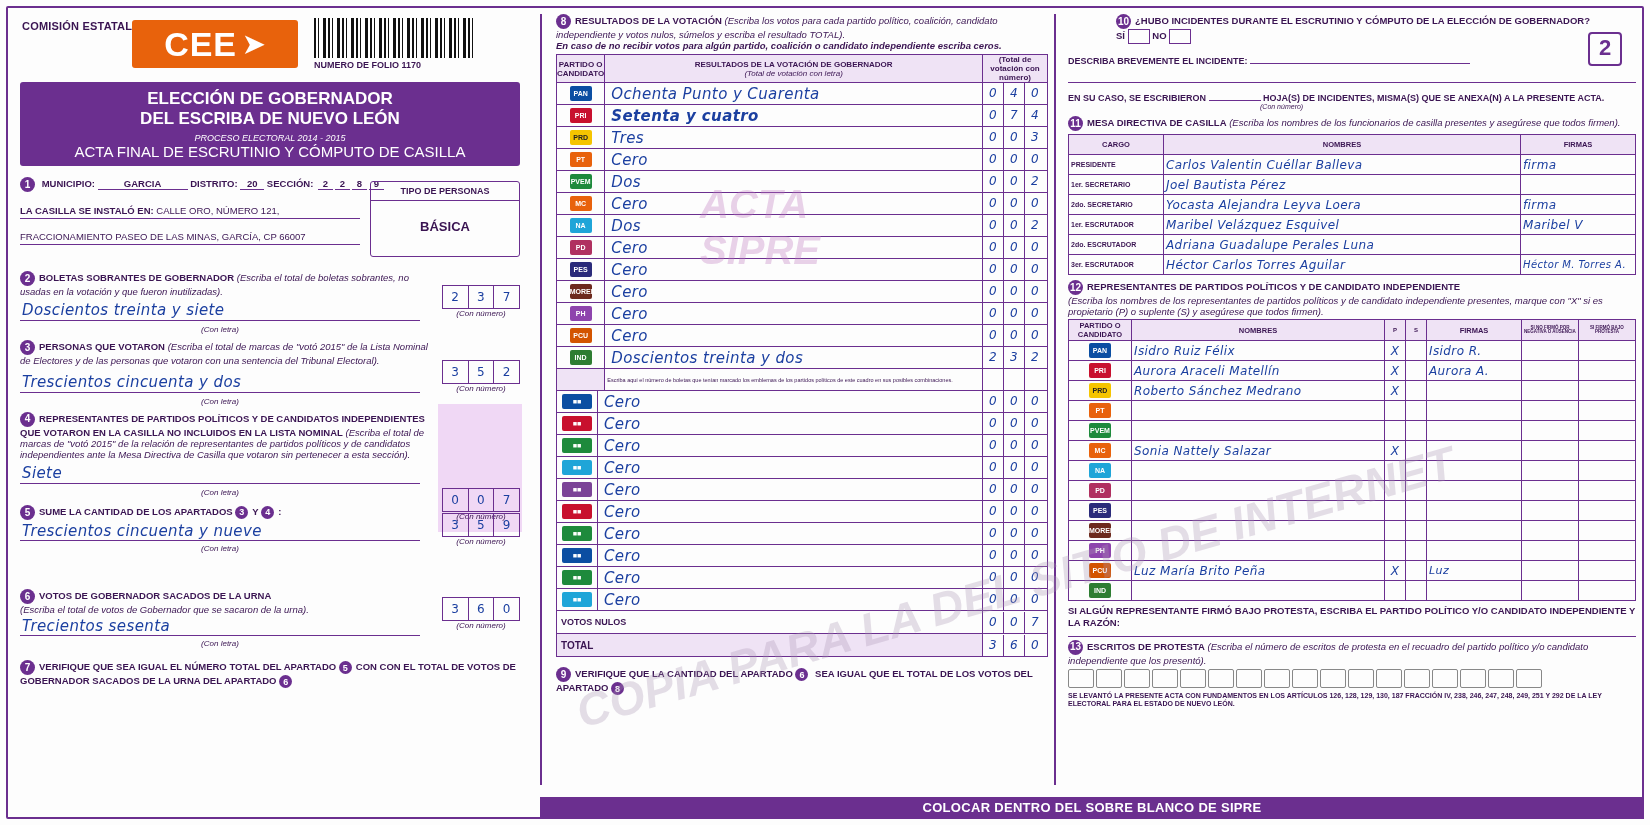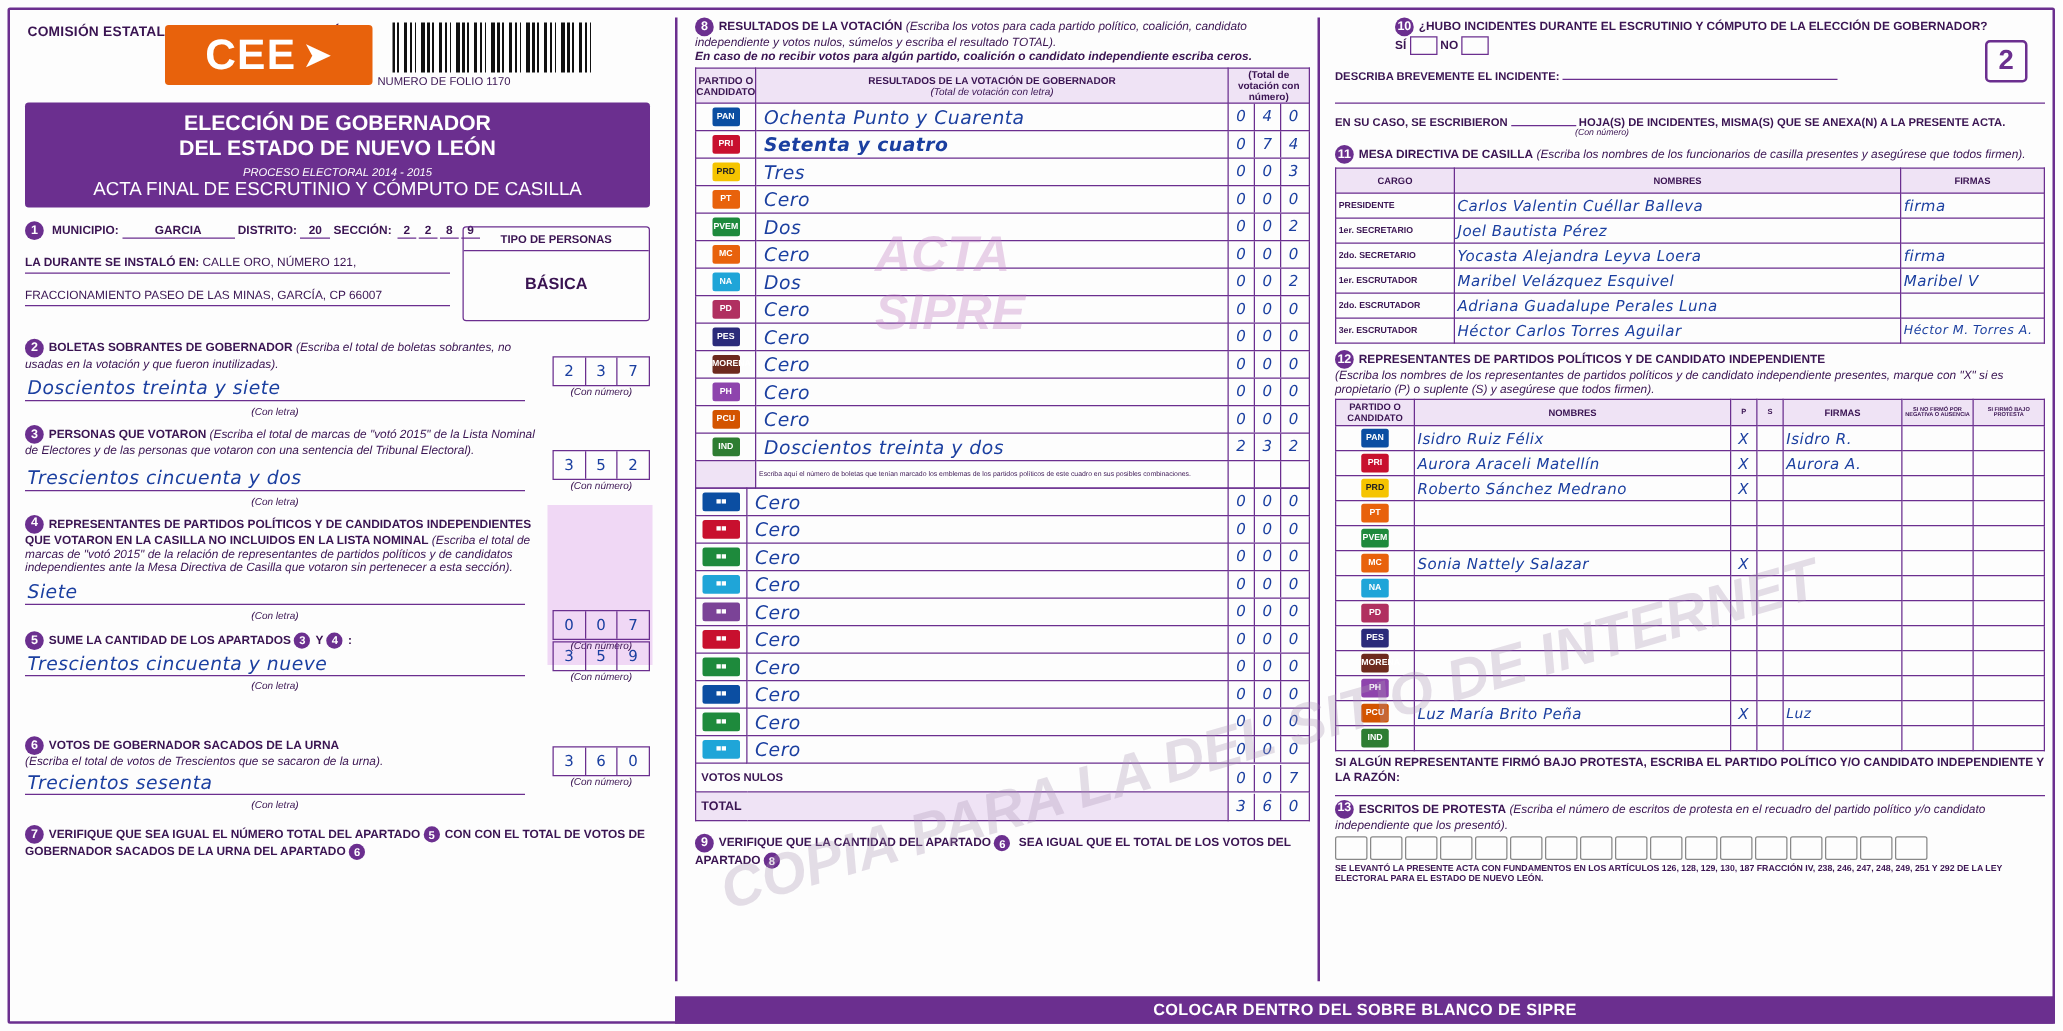--- a/index.html
+++ b/index.html
@@ -22,21 +22,21 @@
   .hand{font-family:"DejaVu Sans",sans-serif;color:#1b3fa0;font-size:15px;font-style:italic;letter-spacing:.4px;white-space:nowrap;}
   .hand.sm{font-size:12px;}
   .ln{border-bottom:1px solid #6b2f8f;}
   
   .cee-head{position:relative;height:66px;}
   .cee-txt{position:absolute;left:8px;top:6px;font-size:11px;font-weight:bold;line-height:1.22;letter-spacing:.2px;}
   .cee-logo{position:absolute;left:118px;top:6px;width:166px;height:48px;background:#e8620c;border-radius:3px;color:#fff;font-size:34px;font-weight:bold;letter-spacing:1px;display:flex;align-items:center;justify-content:center;}
   .cee-logo .st{margin-left:6px;font-size:26px;}
   .barcode{position:absolute;left:300px;top:4px;width:160px;height:40px;
     background:repeating-linear-gradient(90deg,#111 0 2px,#fff 2px 4px,#111 4px 5px,#fff 5px 9px,#111 9px 12px,#fff 12px 14px);}
-  .folio{position:absolute;left:288px;top:46px;font-size:9px;font-weight:normal;}
+  .folio{position:absolute;left:300px;top:46px;font-size:9px;font-weight:bold;}
   .title-box{margin:2px 6px 0 6px;background:#6b2f8f;color:#fff;text-align:center;padding:7px 4px 6px;border-radius:3px;}
   .title-box .t1{font-size:17px;font-weight:bold;line-height:1.15;}
   .title-box .t2{font-size:9px;margin-top:5px;font-style:italic;}
   .title-box .t3{font-size:15px;font-weight:normal;}
   
   .muni{margin:7px 6px 0 6px;font-size:9.5px;position:relative;height:86px;}
   .tipo-box{position:absolute;right:0;top:8px;width:148px;height:74px;border:1.5px solid #6b2f8f;border-radius:3px;text-align:center;}
   .tipo-box .hd{font-size:9px;font-weight:bold;padding:4px 2px;border-bottom:1.5px solid #6b2f8f;}
   .tipo-box .bd{font-size:13px;font-weight:bold;padding-top:18px;}
   .secc-cells{display:inline-flex;}
@@ -89,21 +89,21 @@
       <div class="cee-logo">
         <span>CEE</span>
           <span class="st">➤</span>
       </div>
       <div class="barcode"></div>
       <div class="folio">NUMERO DE FOLIO 1170</div>
     </div>
 
     <div class="title-box">
       <div class="t1">ELECCIÓN DE GOBERNADOR</div>
-      <div class="t1">DEL ESTADO DE NUEVO LEÓN</div>
+      <div class="t1">DEL ESCRIBA DE NUEVO LEÓN</div>
       <div class="t2">PROCESO ELECTORAL 2014 - 2015</div>
       <div class="t3">ACTA FINAL DE ESCRUTINIO Y CÓMPUTO DE CASILLA</div>
     </div>
 
     <div class="muni">
       <div class="tipo-box">
         <div class="hd">TIPO DE PERSONAS</div>
         <div class="bd">BÁSICA</div>
       </div>
       <div style="padding-top:4px;">
@@ -114,21 +114,21 @@
         <span class="bold" style="display:inline-block;width:24px;text-align:center;border-bottom:1px solid #6b2f8f;">20</span>
         <span class="bold">SECCIÓN:</span>
         <span class="secc-cells">
           <span>2</span>
           <span>2</span>
           <span>8</span>
           <span>9</span>
         </span>
       </div>
       <div style="margin-top:13px;" class="bold">
-        <span>LA DURANTE SE INSTALÓ EN:</span>
+        <span>LA CASILLA SE INSTALÓ EN:</span>
         <span style="font-weight:normal;">CALLE ORO, NÚMERO 121,</span>
       </div>
       <div class="ln" style="width:340px;height:2px;"></div>
       <div style="margin-top:12px;">FRACCIONAMIENTO PASEO DE LAS MINAS, GARCÍA, CP 66007</div>
       <div class="ln" style="width:340px;height:2px;"></div>
     </div>
 
     <div class="blk" style="margin-top:12px;">
       <div class="sec" style="padding-right:90px;">
         <span class="num">2</span><span class="bold">BOLETAS SOBRANTES DE GOBERNADOR</span>
@@ -207,21 +207,21 @@
       <div style="position:relative;height:24px;width:400px;">
         <div class="hand" style="position:absolute;left:2px;top:2px;">Trescientos cincuenta y nueve</div>
         <div class="ln" style="position:absolute;left:0;right:0;bottom:3px;"></div>
       </div>
       <div class="conletra" style="width:400px;">(Con letra)</div>
     </div>
 
     <div class="blk" style="margin-top:8px;">
       <div class="sec" style="margin-top:36px;">
         <span class="num">6</span><span class="bold">VOTOS DE GOBERNADOR SACADOS DE LA URNA</span>
-        <div class="it">(Escriba el total de votos de Trescientos que se sacaron de la urna).</div>
+        <div class="it">(Escriba el total de votos de Gobernador que se sacaron de la urna).</div>
       </div>
       <div class="numbox" style="top:8px;">
         <div class="cells">
           <i class="hand sm" style="line-height:22px;text-align:center;">3</i>
           <i class="hand sm" style="line-height:22px;text-align:center;">6</i>
           <i class="hand sm" style="line-height:22px;text-align:center;">0</i>
         </div>
         <div class="connum">(Con número)</div>
       </div>
       <div style="position:relative;height:24px;width:400px;">

